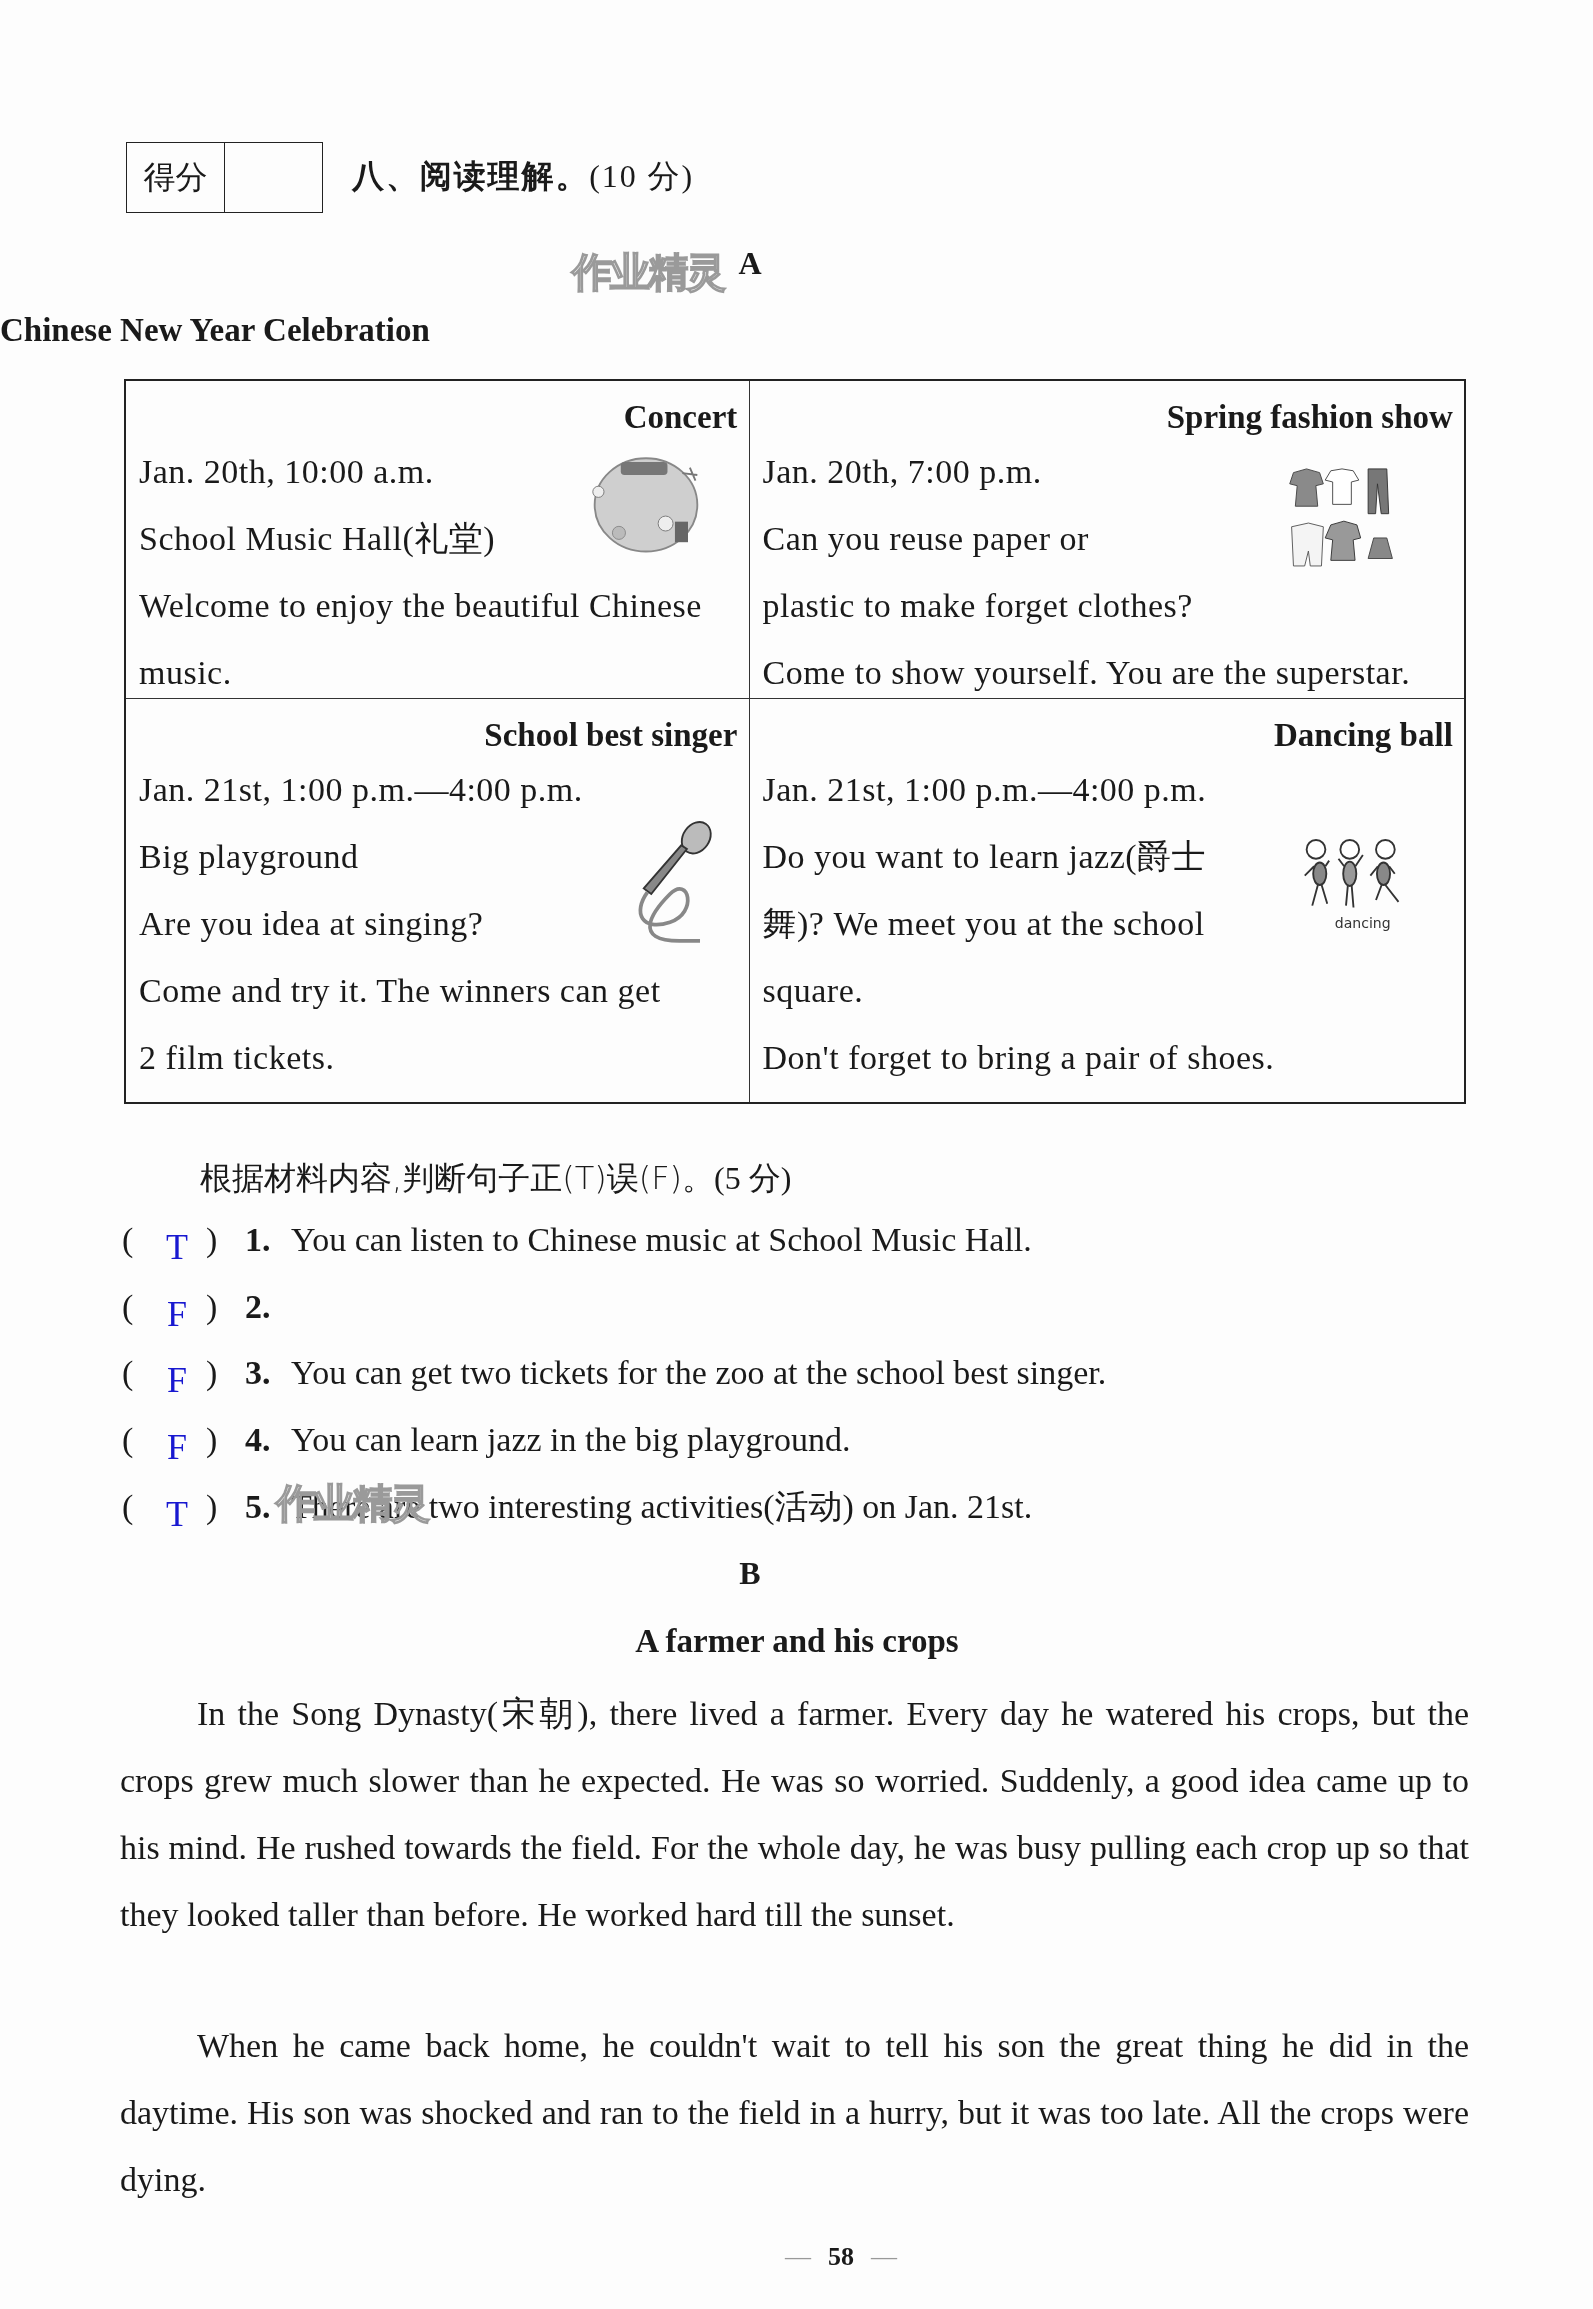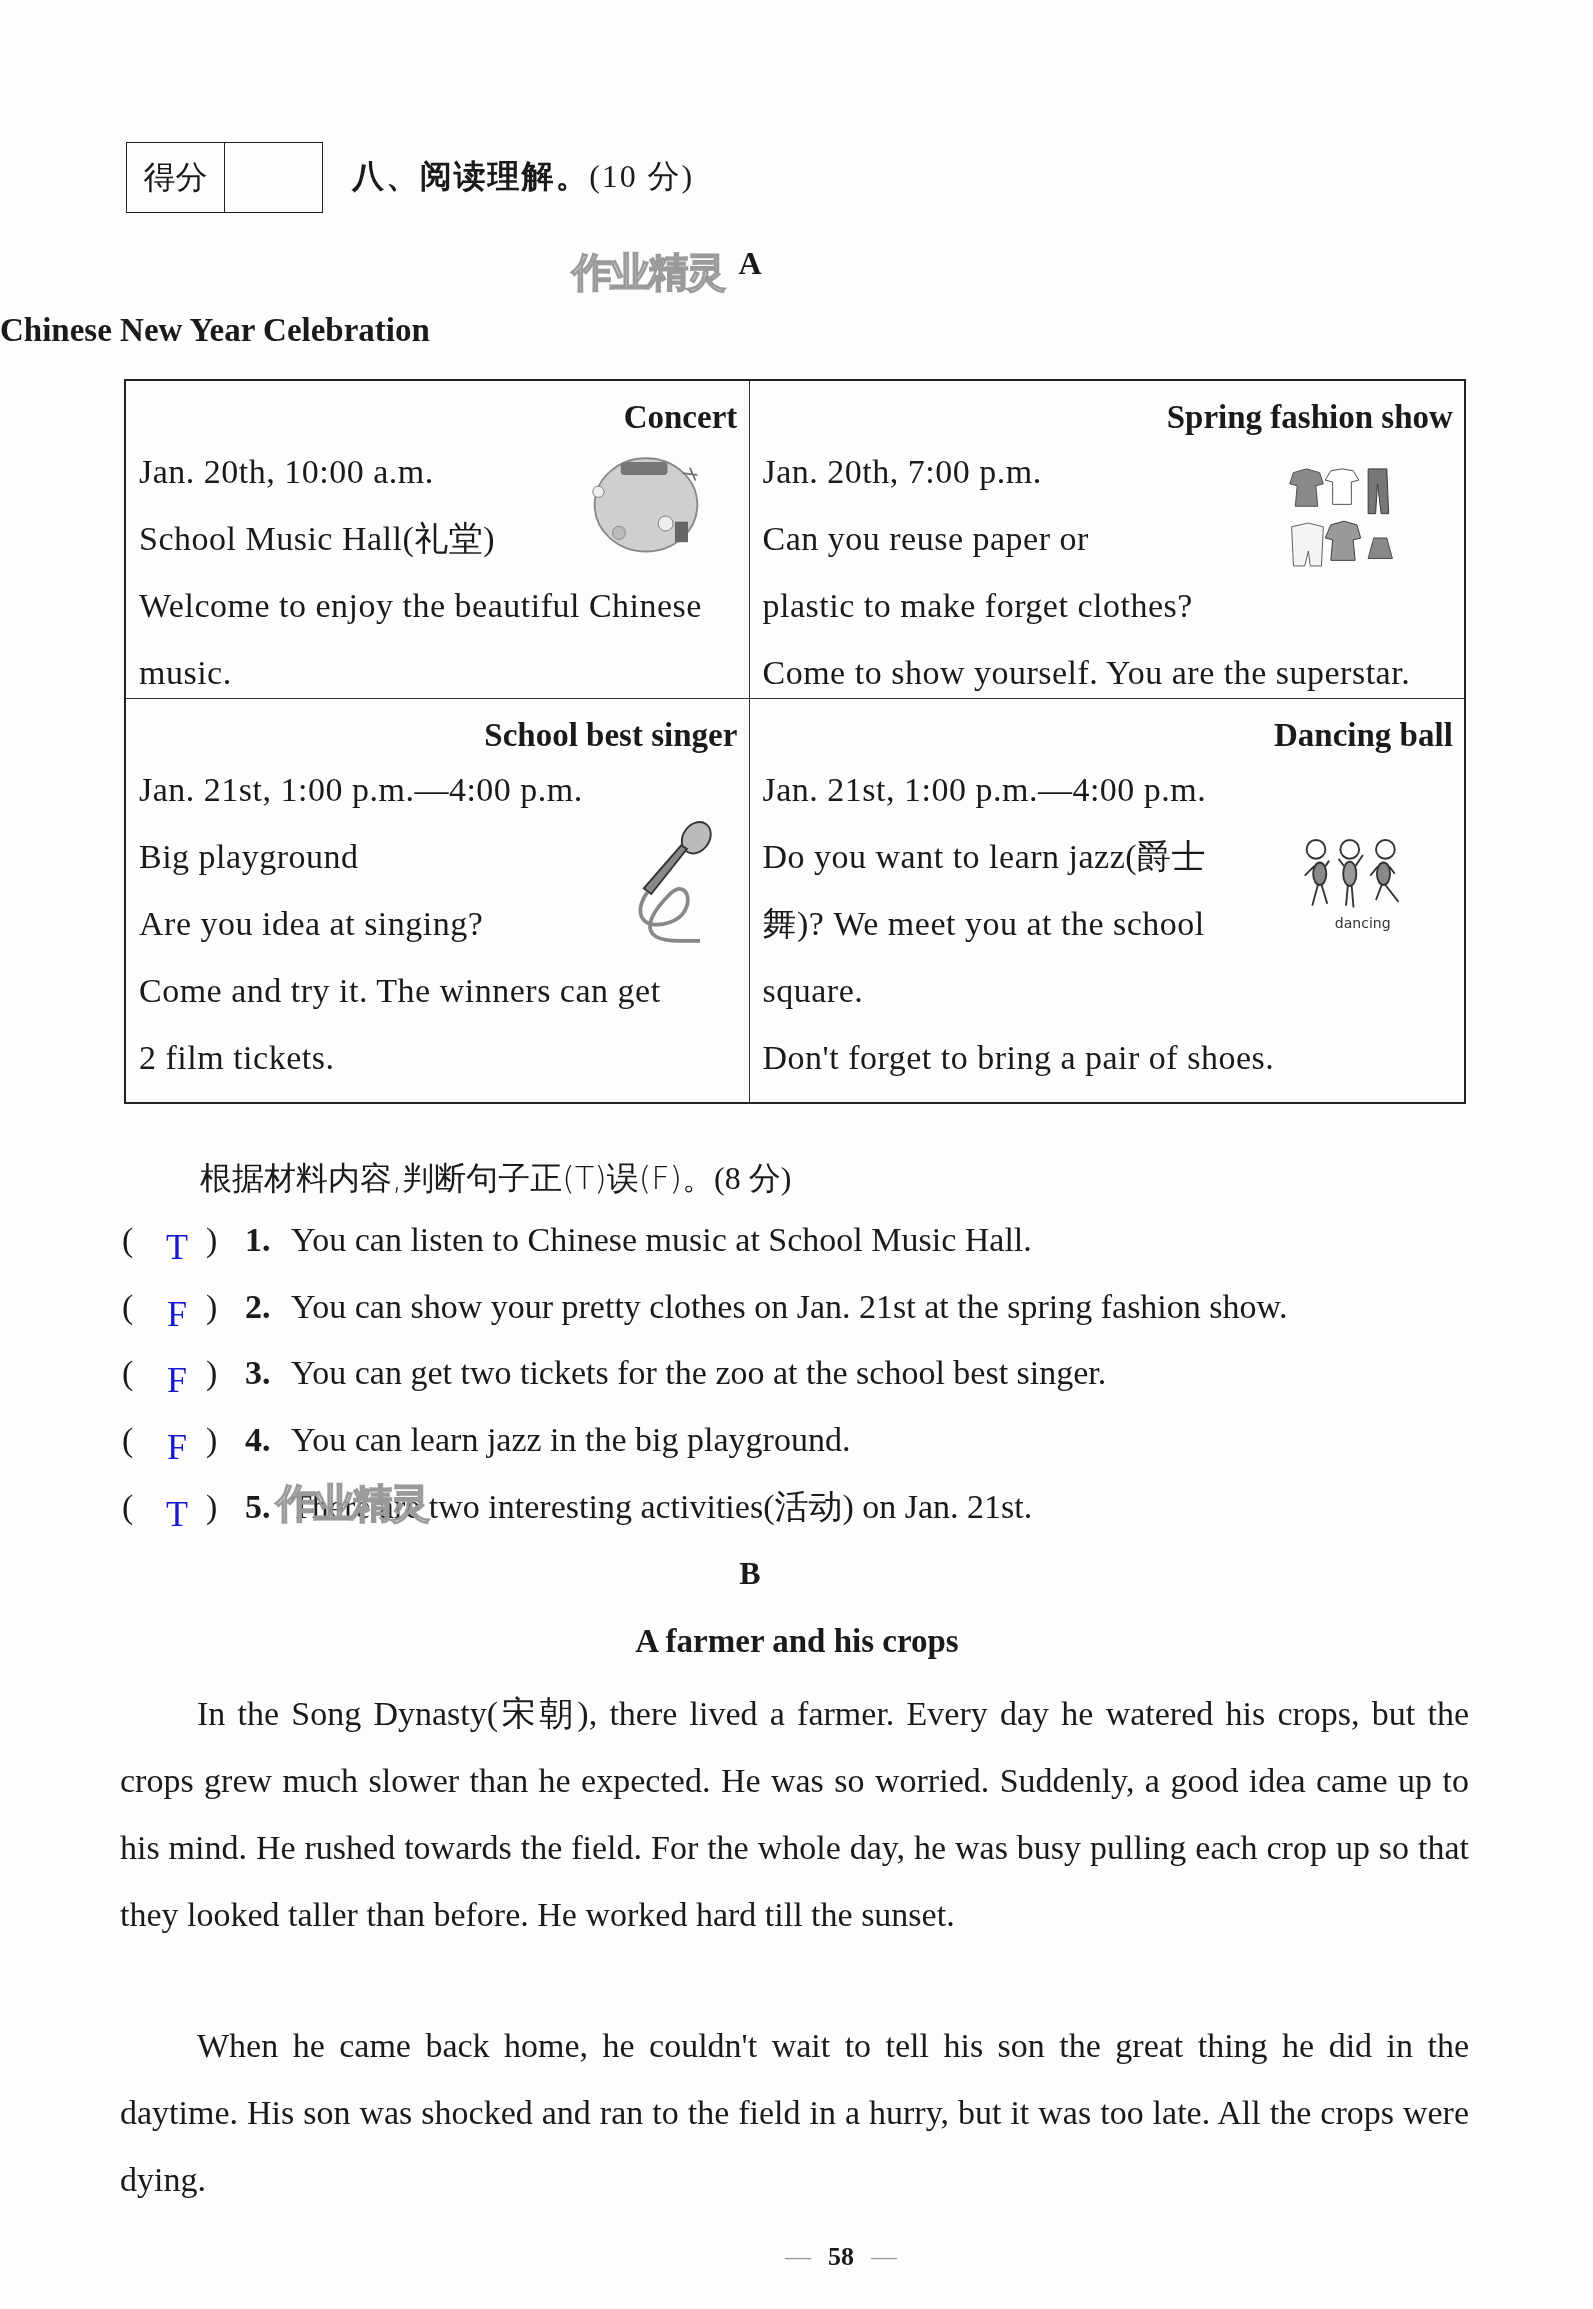--- a/index.html
+++ b/index.html
@@ -136,36 +136,35 @@
               <path d="M86 50 L80 66 M90 50 L104 68 M82 30 L74 40 M94 30 L100 38"></path>
         </g>
         <text x="36" y="96" font-size="15" font-family="DejaVu Sans, sans-serif" fill="#333">dancing</text>
       </svg>
     </td>
   </tr>
 </tbody>
   </table>
 
 <div class="abs instructions">
-  <span>根据材料内容,判断句子正(T)误(F)。</span><span class="pts">(8 分)</span>
+  <span>根据材料内容,判断句子正(T)误(F)。</span><span class="pts">(5 分)</span>
 </div>
 
 <div class="abs q" style="top:1218px">
   <span class="paren">(</span>
     <span class="answer">T</span>
     <span class="paren">)</span>
     <span class="num">1.</span>
     <span>You can listen to Chinese music at School Music Hall.</span>
 </div>
 <div class="abs q" style="top:1285px">
   <span class="paren">(</span>
     <span class="answer">F</span>
     <span class="paren">)</span>
     <span class="num">2.</span>
-    <span>You can show your pretty clothes on Jan. 21st at the spring fashion show.</span>
 </div>
 <div class="abs q" style="top:1351px">
   <span class="paren">(</span>
     <span class="answer">F</span>
     <span class="paren">)</span>
     <span class="num">3.</span>
     <span>You can get two tickets for the zoo at the school best singer.</span>
 </div>
 <div class="abs q" style="top:1418px">
   <span class="paren">(</span>

